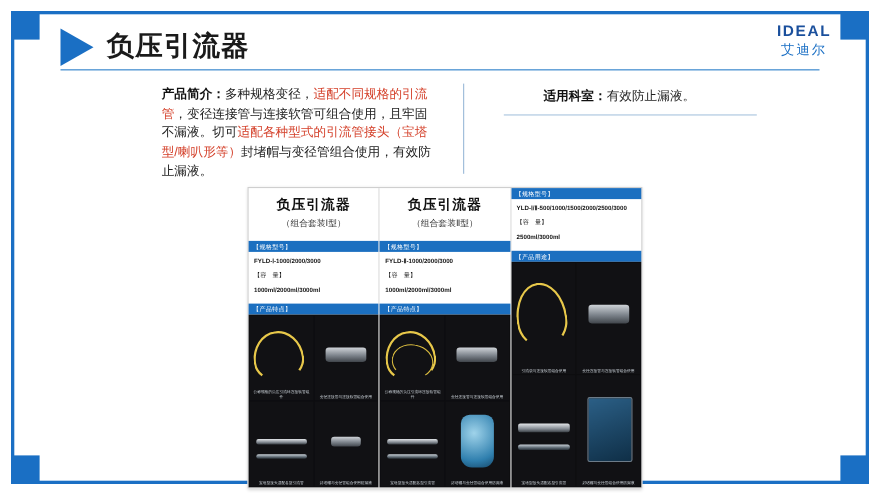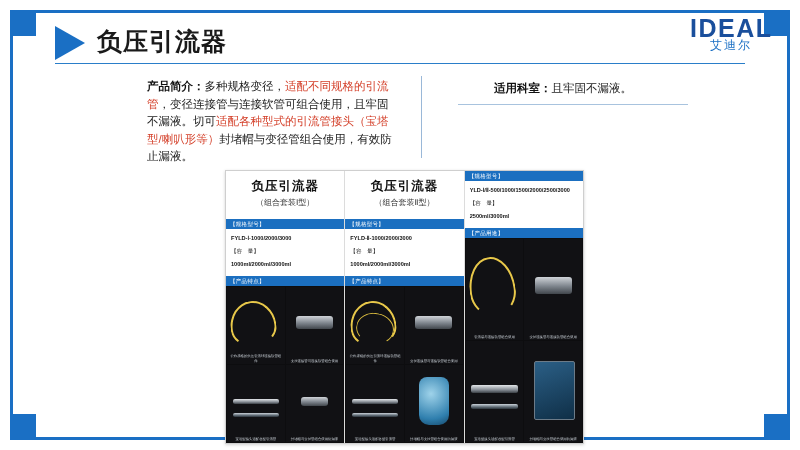--- a/index.html
+++ b/index.html
@@ -97,21 +97,21 @@
   }
 
   
   .logo-box {
     position: absolute;
     left: 690px; top: 18px;
     width: 82px; height: 38px;
     text-align: center;
   }
   .logo-main {
-    font-size: 25px;
+    font-size: 14px;
     font-weight: bold;
     color: #1a4f9c;
     letter-spacing: 1.5px;
     line-height: 20px;
   }
   .logo-sub {
     font-size: 12px;
     font-weight: normal;
     color: #1a6fc4;
     letter-spacing: 2px;
@@ -329,21 +329,21 @@
     <div class="logo-sub">艾迪尔</div>
   </div>
 
   <div class="intro-block">
     <span class="intro-label">产品简介：</span><span>多种规格变径，</span><span class="hl">适配不同规格的引流管</span><span>，变径连接管与连接软管可组合使用，且牢固不漏液。切可</span><span class="hl">适配各种型式的引流管接头（宝塔型/喇叭形等）</span><span>封堵帽与变径管组合使用，有效防止漏液。</span>
   </div>
 
   <div class="intro-vrule"></div>
 
   <div class="dept-block">
-    <span class="dept-label">适用科室：</span><span>且牢固不漏液。</span>
+    <span class="dept-label">适用科室：</span><span>有效防止漏液。</span>
   </div>
   <div class="dept-rule"></div>
 
   <div class="sheet">
 
     <div class="col">
       <div class="col-head">
         <div class="name">负压引流器</div>
         <div class="sub">（组合套装Ⅰ型）</div>
       </div>

